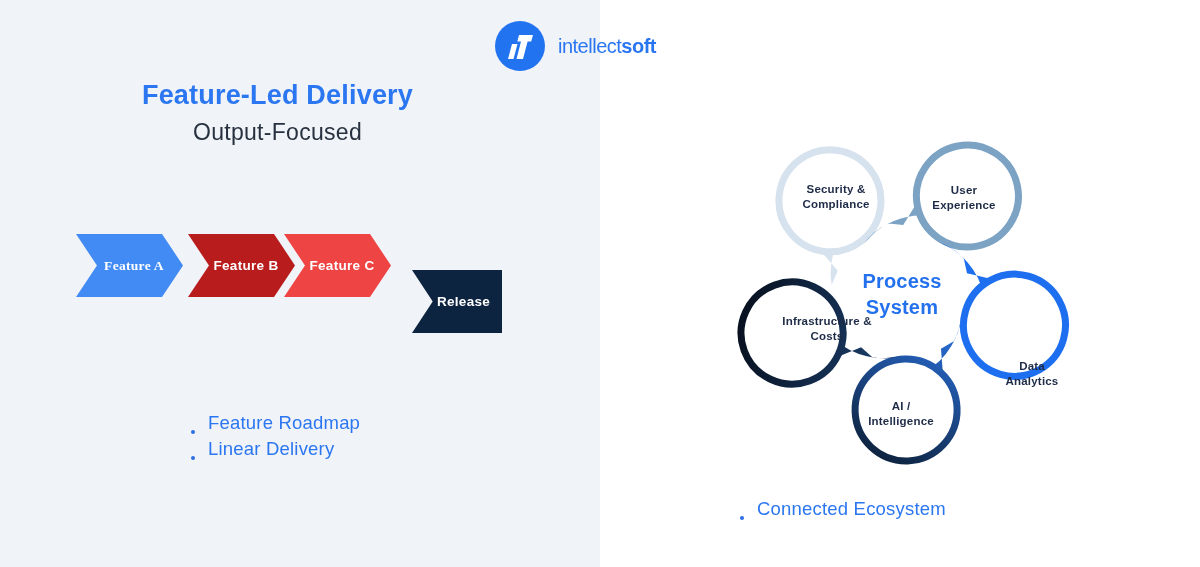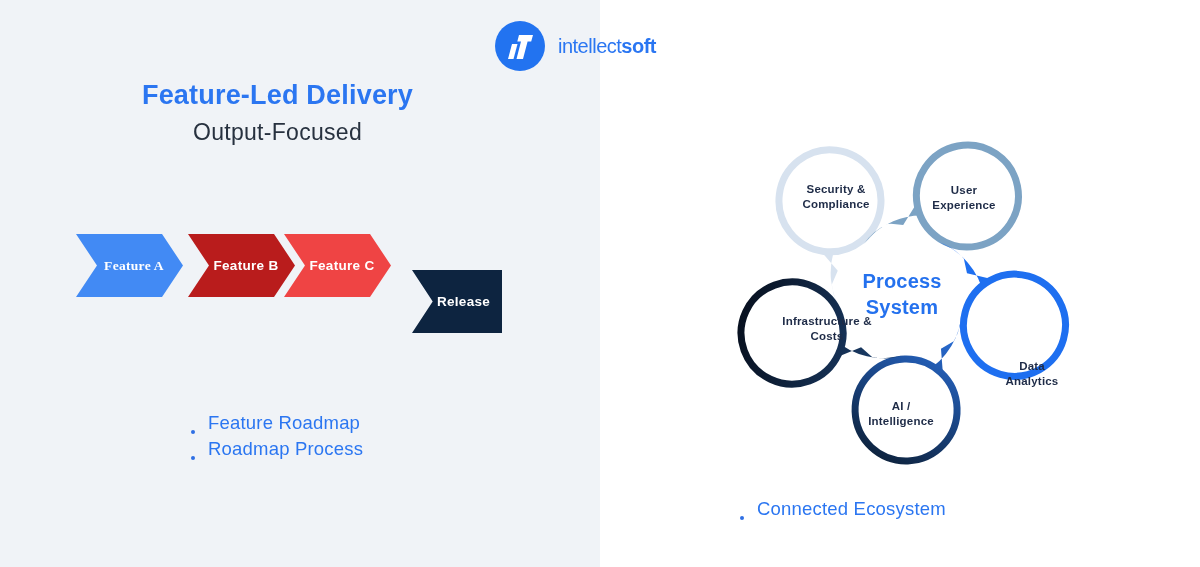--- a/index.html
+++ b/index.html
@@ -82,21 +82,21 @@
     <span class="stage-text">Release</span>
   </div>
 
   <ul class="bullets bullets-left">
     <li>
       <span class="dot" style="background: rgb(47, 111, 228);"></span>
       <span style="color: rgb(43, 118, 241);">Feature Roadmap</span>
     </li>
     <li>
       <span class="dot" style="background: rgb(47, 111, 228);"></span>
-      <span style="color: rgb(43, 118, 241);">Roadmap Process</span>
+      <span style="color: rgb(43, 118, 241);">Linear Delivery</span>
     </li>
   </ul>
 
   <div class="pinwheel">
     <svg viewBox="-177 -165 355 350" width="355" height="350">
       <defs>
         <path id="petal-tail" d="M 79.6 -19.8 A 72 72 0 0 0 19.2 -59 A 58 58 0 0 1 50 -50 L 57 -37 L 80 -38 Z"></path>
         <circle id="petal-circle" cx="117" cy="0" r="51"></circle>
         <linearGradient id="grad-ai" gradientUnits="userSpaceOnUse" x1="20" y1="-62" x2="165" y2="25">
           <stop offset="0%" stop-color="#2e7bf2"></stop>

